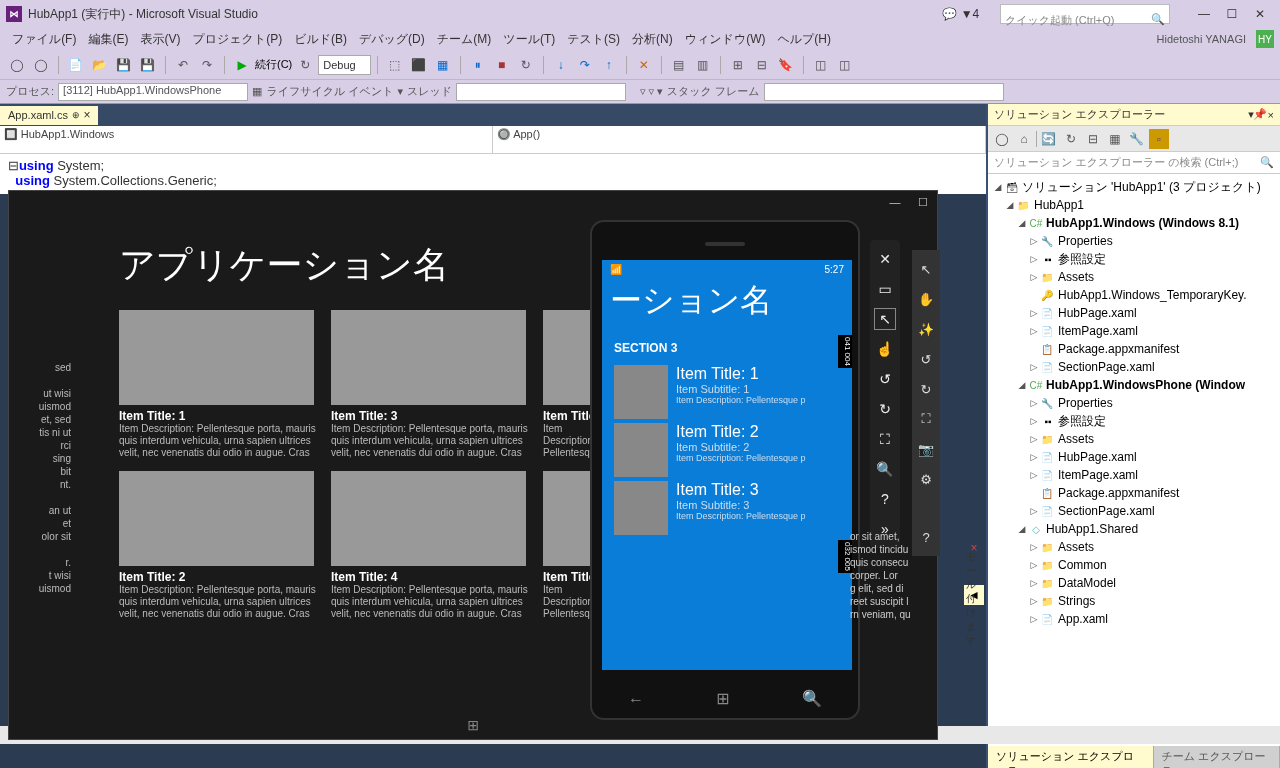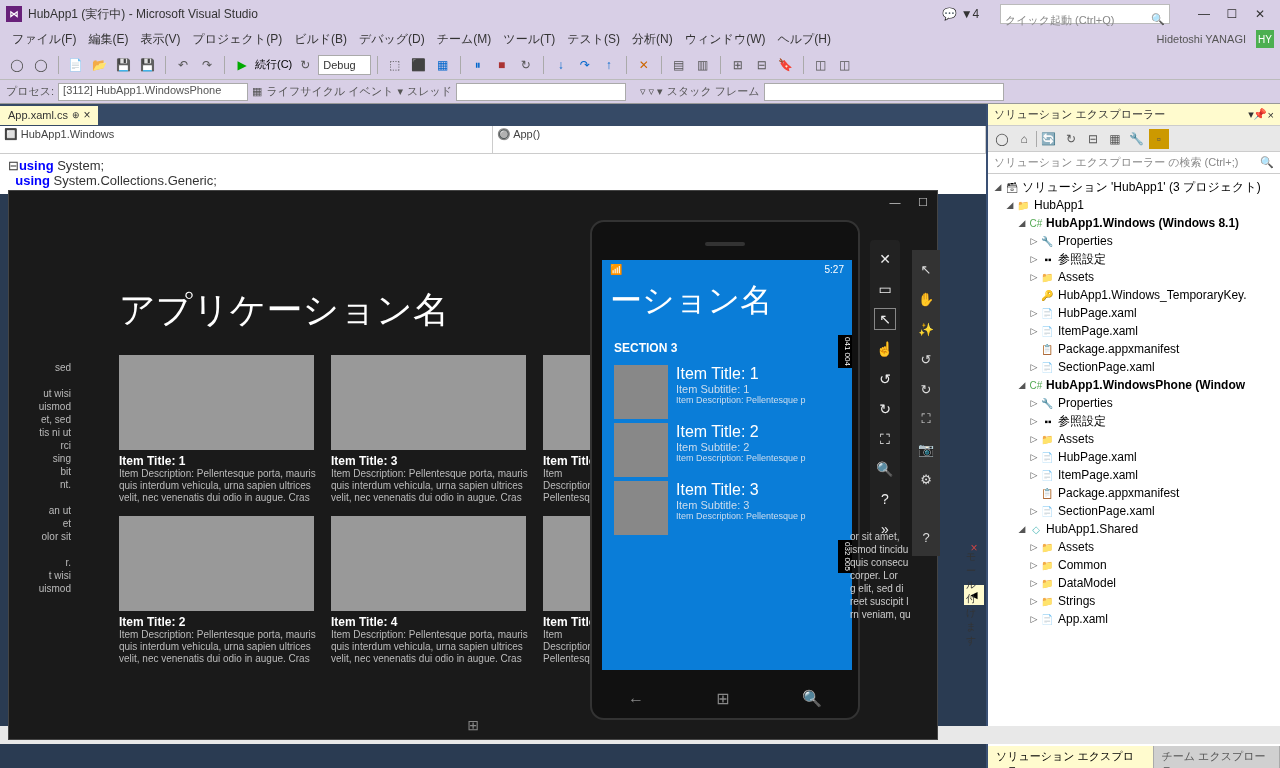--- a/index.html
+++ b/index.html
@@ -44,21 +44,21 @@
 .tree .icon { width: 16px; height: 14px; margin-right: 2px; display:flex; align-items:center; justify-content:center; font-size:10px; }
 .tree .bold { font-weight: bold; }
 .panel-tabs { height: 22px; background: #d8cfe6; display: flex; font-size: 11px; }
 .panel-tabs .pt { padding: 3px 8px; background: #fffbce; border-right:1px solid #aaa; }
 .panel-tabs .pt.inactive { background: #d0d0d0; color:#555; }
 
 .win-app { position: absolute; left: 8px; top: 190px; width: 930px; height: 550px; background: #1a1a1a; color: #fff; border: 1px solid #444; }
 .win-app .chrome { position:absolute; top:0; right:0; display:flex; }
 .win-app .chrome div { width:28px; height:22px; display:flex; align-items:center; justify-content:center; font-size:11px; color:#ccc; cursor:pointer;}
 .win-app .content { padding: 50px 0 0 110px; }
-.win-app h1 { font-size: 36px; font-weight: 300; margin-bottom: 20px; margin-top: 45px; }
+.win-app h1 { font-size: 36px; font-weight: 300; margin-bottom: 20px; }
 .win-app .section-hdr { font-size: 15px; margin-bottom: 12px; }
 .win-app .grid { display: grid; grid-template-columns: 200px 200px 70px; gap: 12px; }
 .win-app .card .img { width: 195px; height: 95px; background: #999; }
 .win-app .card .title { font-size: 12px; font-weight: bold; margin-top: 4px; }
 .win-app .card .desc { font-size: 10px; color: #bbb; line-height: 1.2; max-height: 36px; overflow: hidden; }
 .win-app .left-cut { position:absolute; left:18px; top:170px; font-size:10px; color:#bbb; width:44px; text-align:right; line-height:1.3; }
 .win-app .winlogo { position:absolute; bottom:6px; left:50%; transform:translateX(-50%); font-size:14px; color:#888; }
 
 .phone-emu { position: absolute; left: 590px; top: 220px; width: 270px; height: 500px; background: #111; border-radius: 14px; border: 2px solid #333; }
 .phone-screen { position: absolute; left: 10px; top: 38px; width: 250px; height: 410px; background: #0a7dd8; overflow: hidden; }

